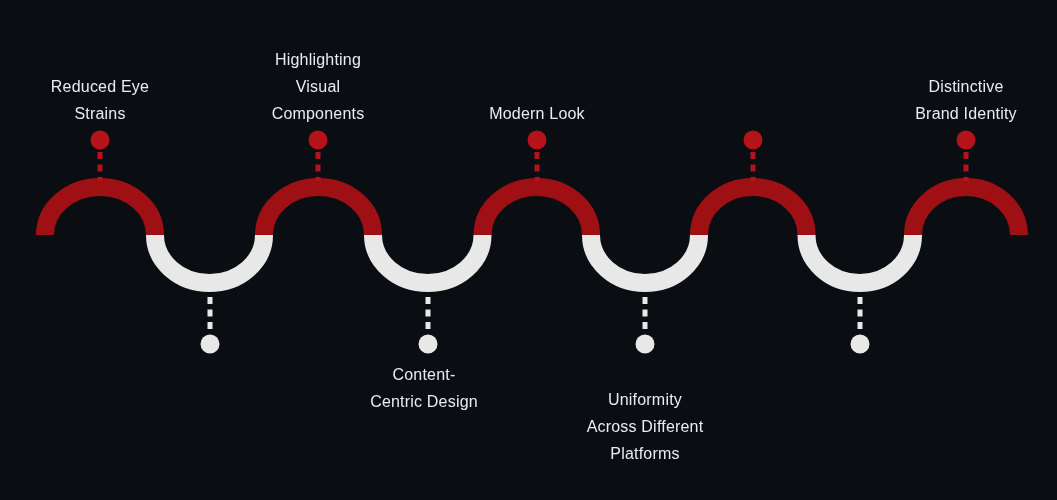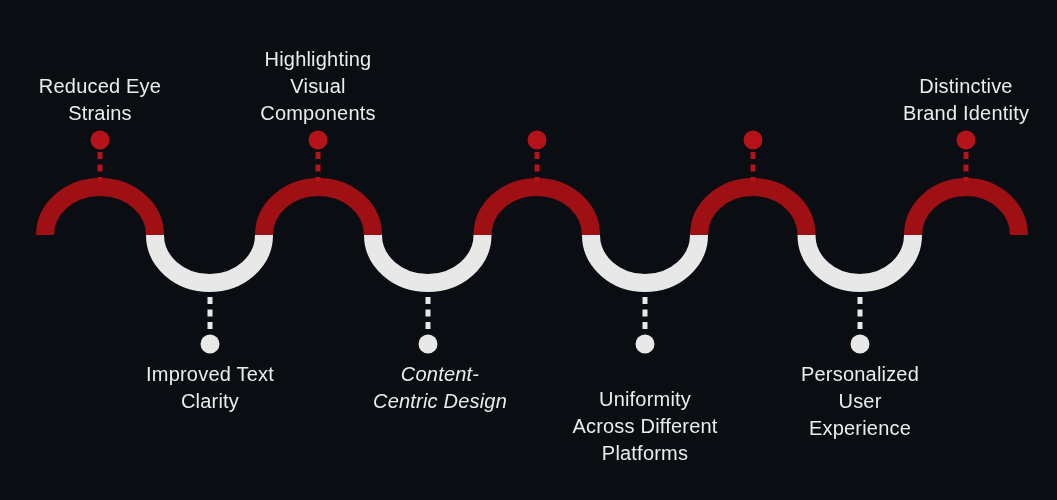--- a/index.html
+++ b/index.html
@@ -30,36 +30,36 @@
 
   .dot-red   { fill: var(--red-marker); }
   .dot-white { fill: var(--white-marker); }
 
   .label {
     position: absolute;
     transform: translateX(-50%);
     width: 240px;
     text-align: center;
     color: var(--label-text);
-    font-size: 20px;
+    font-size: 16px;
     line-height: 27px;
     font-weight: 500;
     white-space: pre-line;
     letter-spacing: 0.2px;
   }
   .label.top    { bottom: 373px; }  
   .label.bottom { top: 361px; }     
 
   .l1 { left: 100px; }
   .l2 { left: 318px; }
   .l3 { left: 537px; }
   .l4 { left: 753px; }
   .l5 { left: 966px; }
   .b1 { left: 210px; }
-  .b2 { left: 440px; font-style: italic; }
+  .b2 { left: 424px; }
   .b3 { left: 645px; margin-top: 25px; }
   .b4 { left: 860px; }
 </style>
 </head>
 <body>
 
 <div class="stage">
 
   <svg class="wave" width="1057" height="500" viewBox="0 0 1057 500">
 
@@ -94,27 +94,23 @@
     <circle class="dot-white" cx="428" cy="344" r="9.5"></circle>
     <circle class="dot-white" cx="645" cy="344" r="9.5"></circle>
     <circle class="dot-white" cx="860" cy="344" r="9.5"></circle>
   </svg>
 
   <div class="label top l1">Reduced Eye
 Strains</div>
   <div class="label top l2">Highlighting
 Visual
 Components</div>
+  <div class="label top l3">Modern Look</div>
   <div class="label top l5">Distinctive
 Brand Identity</div>
 
-  <div class="label bottom b1">Improved Text
-Clarity</div>
   <div class="label bottom b2">Content-
 Centric Design</div>
   <div class="label bottom b3">Uniformity
 Across Different
 Platforms</div>
-  <div class="label bottom b4">Personalized
-User
-Experience</div>
 
 </div>
 
 </body></html>

